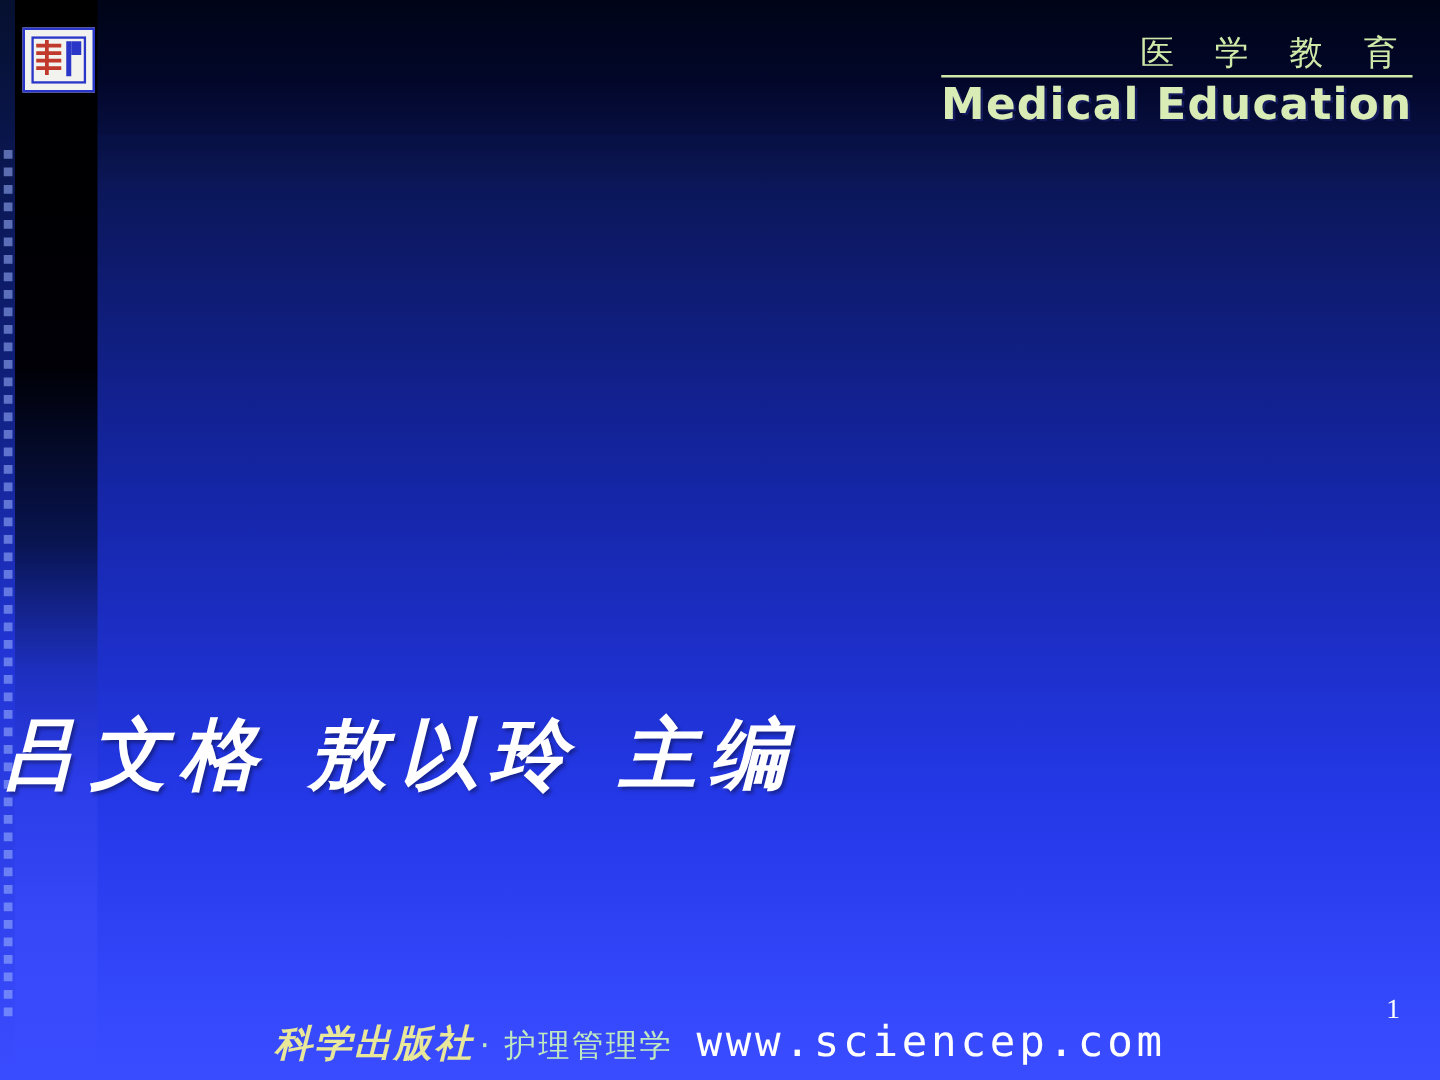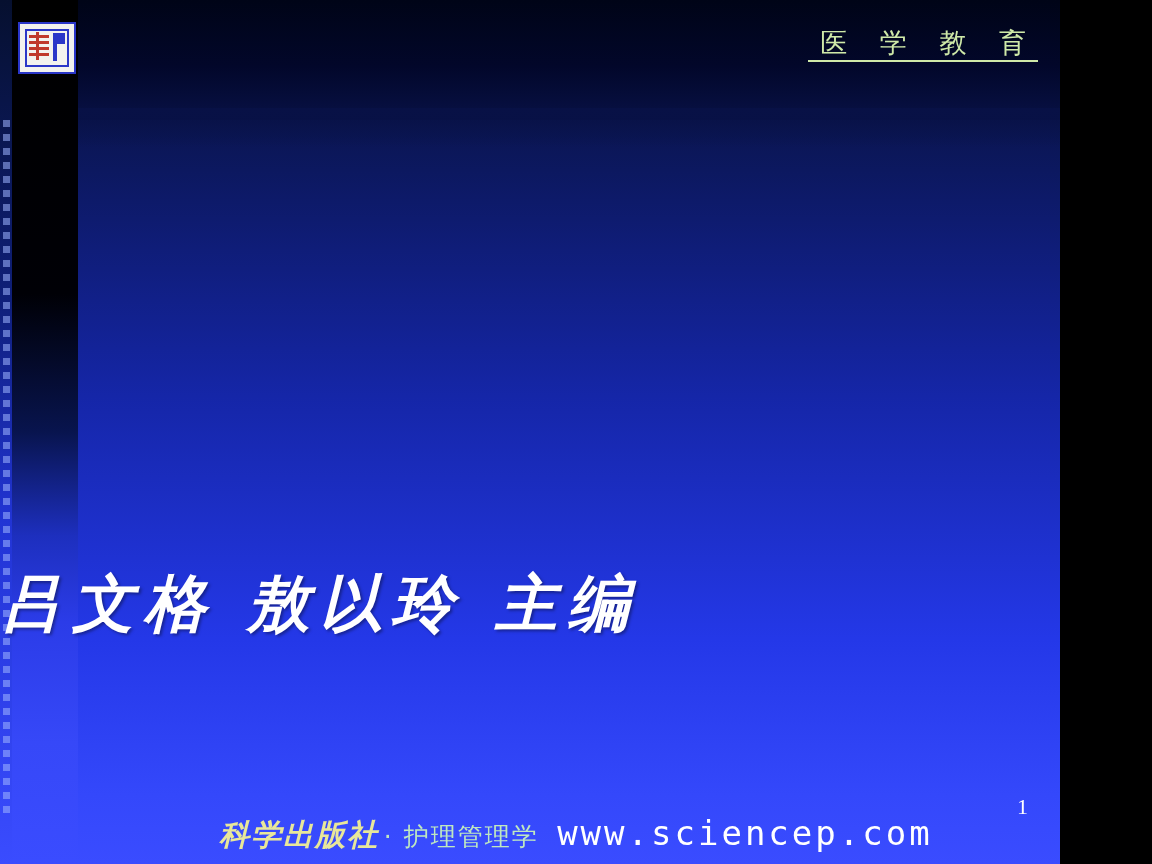--- a/index.html
+++ b/index.html
@@ -2,21 +2,21 @@
 <html><head>
 <meta charset="utf-8">
 <style>
   html, body {
     margin: 0;
     padding: 0;
     background: #000;
   }
   .slide {
     position: relative;
-    width: 1060px;
+    width: 1152px;
     height: 864px;
     overflow: hidden;
     font-family: "Liberation Sans", sans-serif;
     background: linear-gradient(to bottom, #050c2e 0%, #0a1550 14%, #1526a8 46%, #2438e8 74%, #3448fb 92%, #3a4cff 100%);
   }
 
   
   .top-band {
     position: absolute;
     left: 0; top: 0;
@@ -247,20 +247,21 @@
       <g fill="#2a36c8">
         <rect x="28" y="4" width="4" height="28"></rect>
         <path d="M32 4 h8 v11 h-8 z"></path>
       </g>
       <rect x="1" y="1" width="42" height="36" fill="none" stroke="#2a36c8" stroke-width="2"></rect>
     </svg>
   </div>
 
   <div class="brand">
     <div class="brand-cn">医 学 教 育</div>
+    <div class="brand-en">Medical Education</div>
   </div>
 
 
   <div class="authors">吕文格  敖以玲  主编</div>
 
   <div class="footer">
     <span class="footer-publisher">科学出版社</span>
     <span class="footer-center">· 护理管理学</span>
     <span class="footer-url">www.sciencep.com</span>
   </div>

